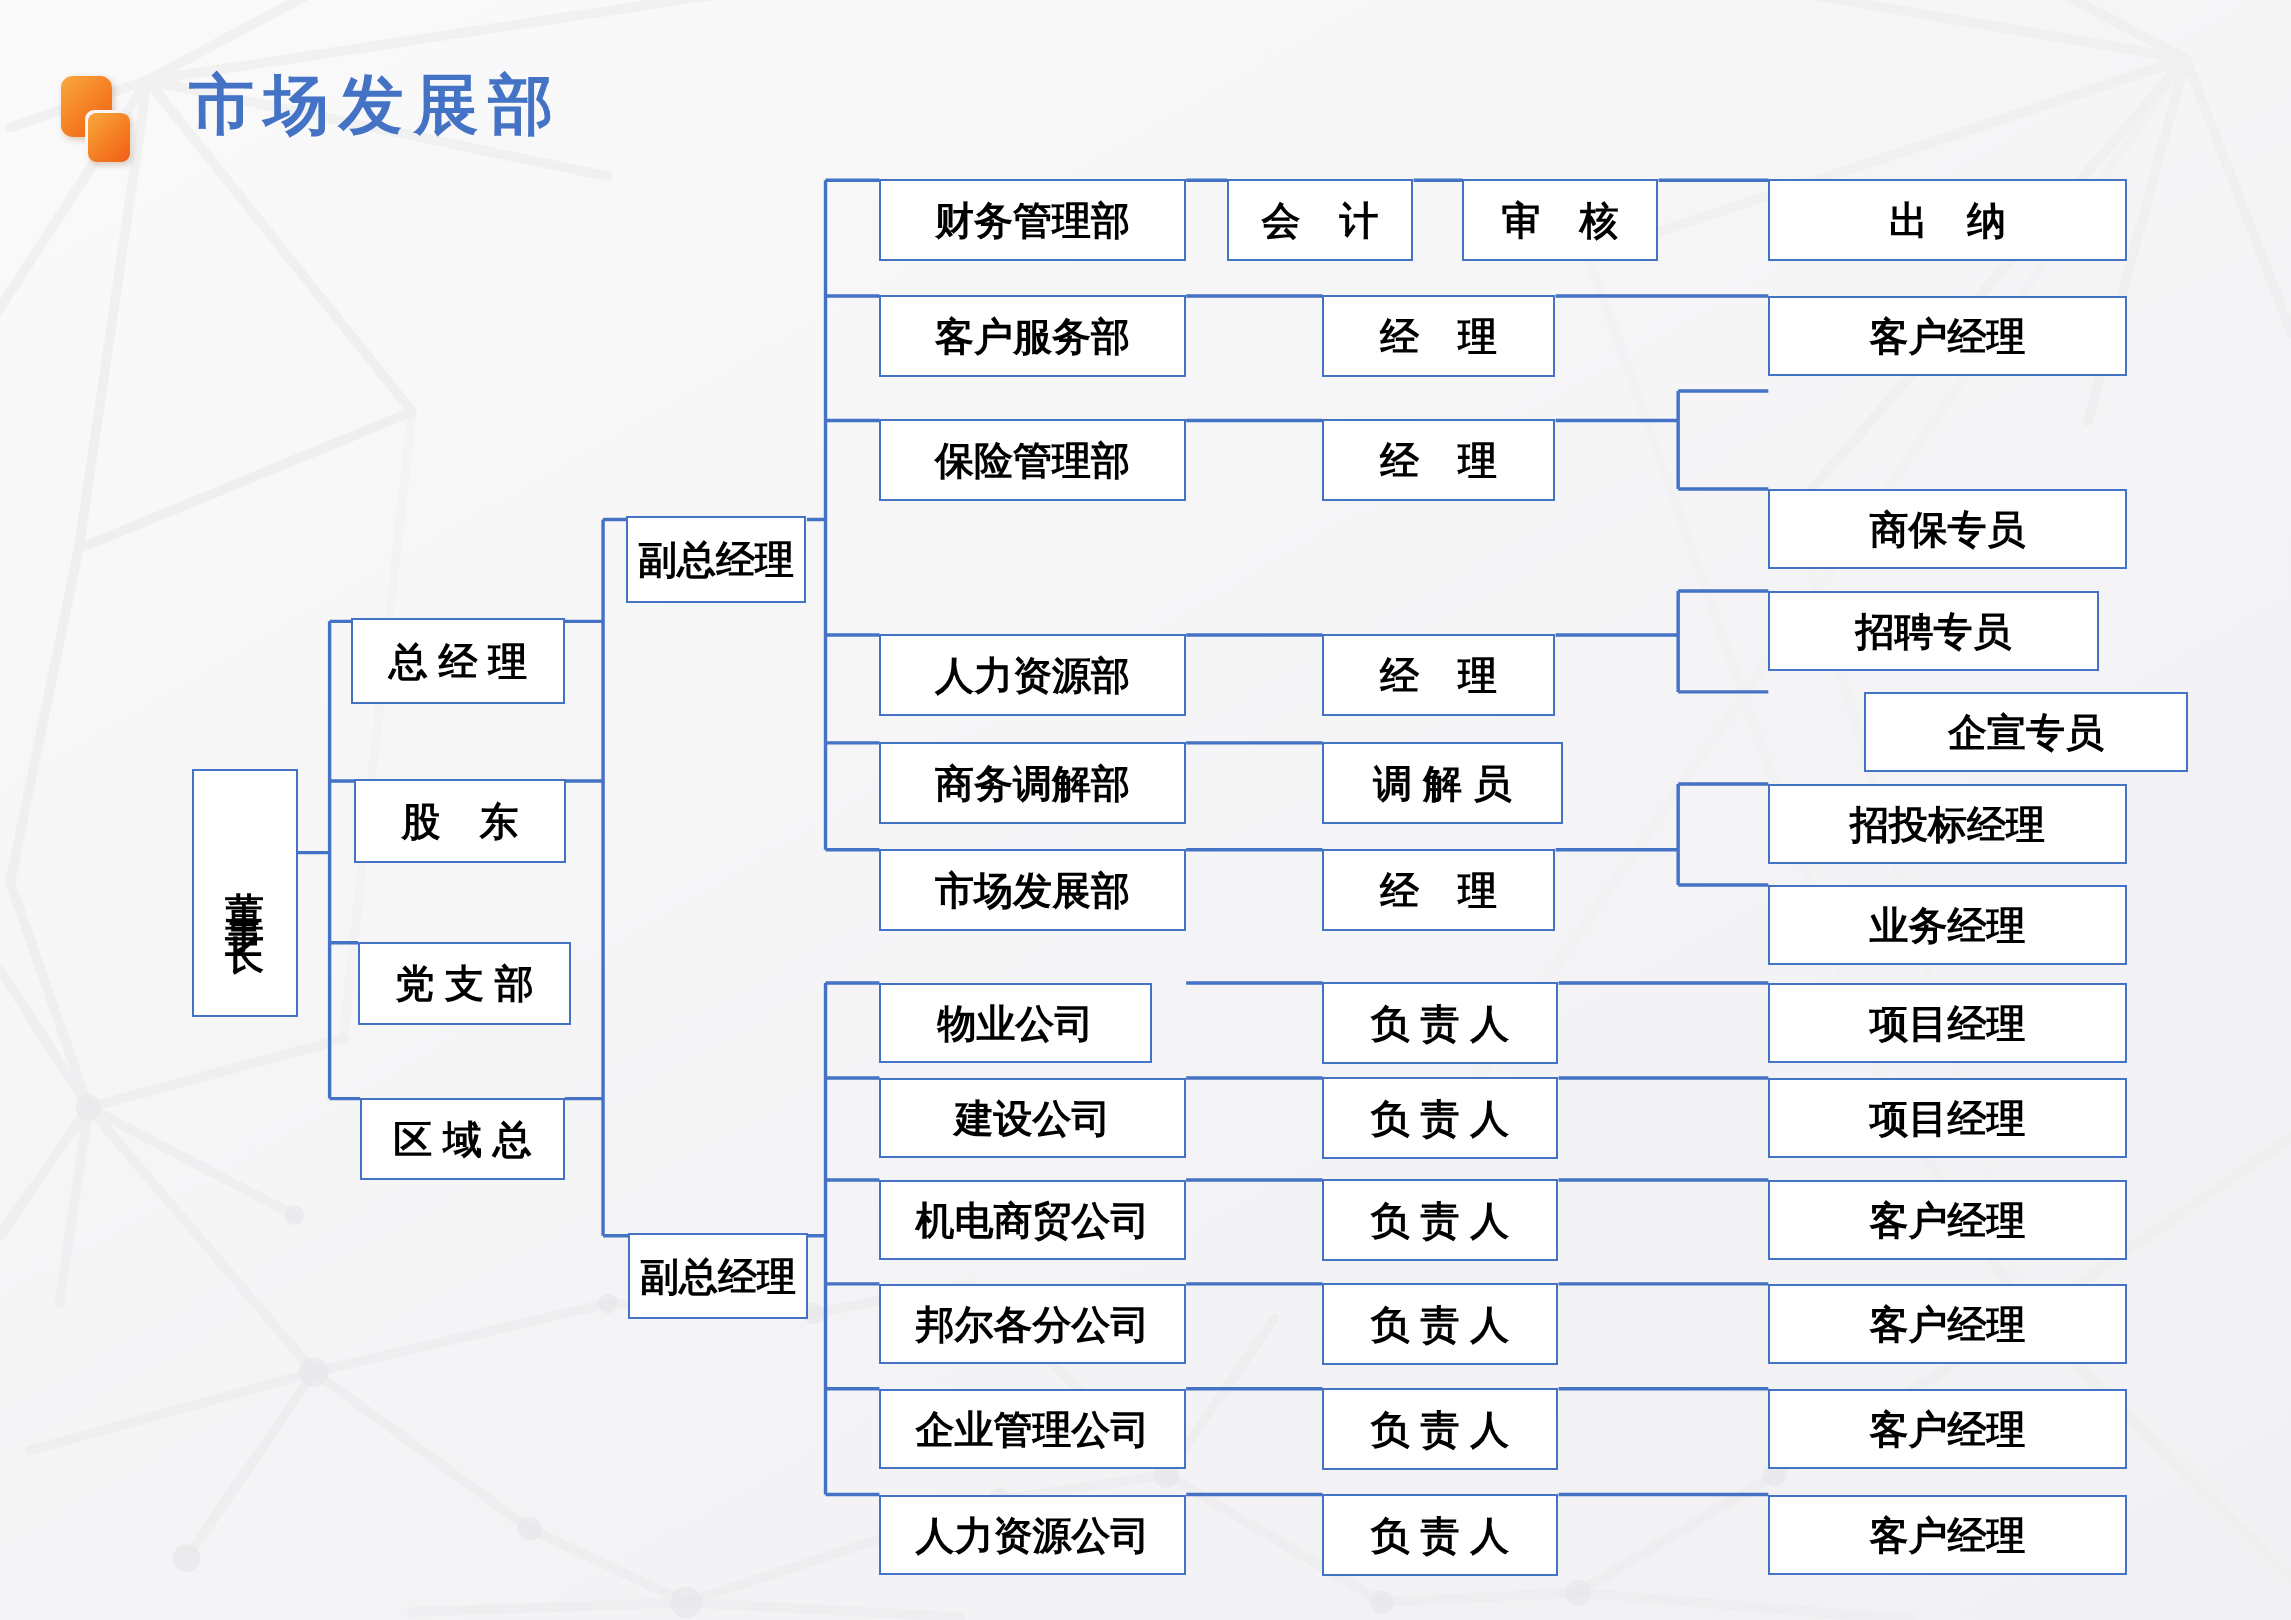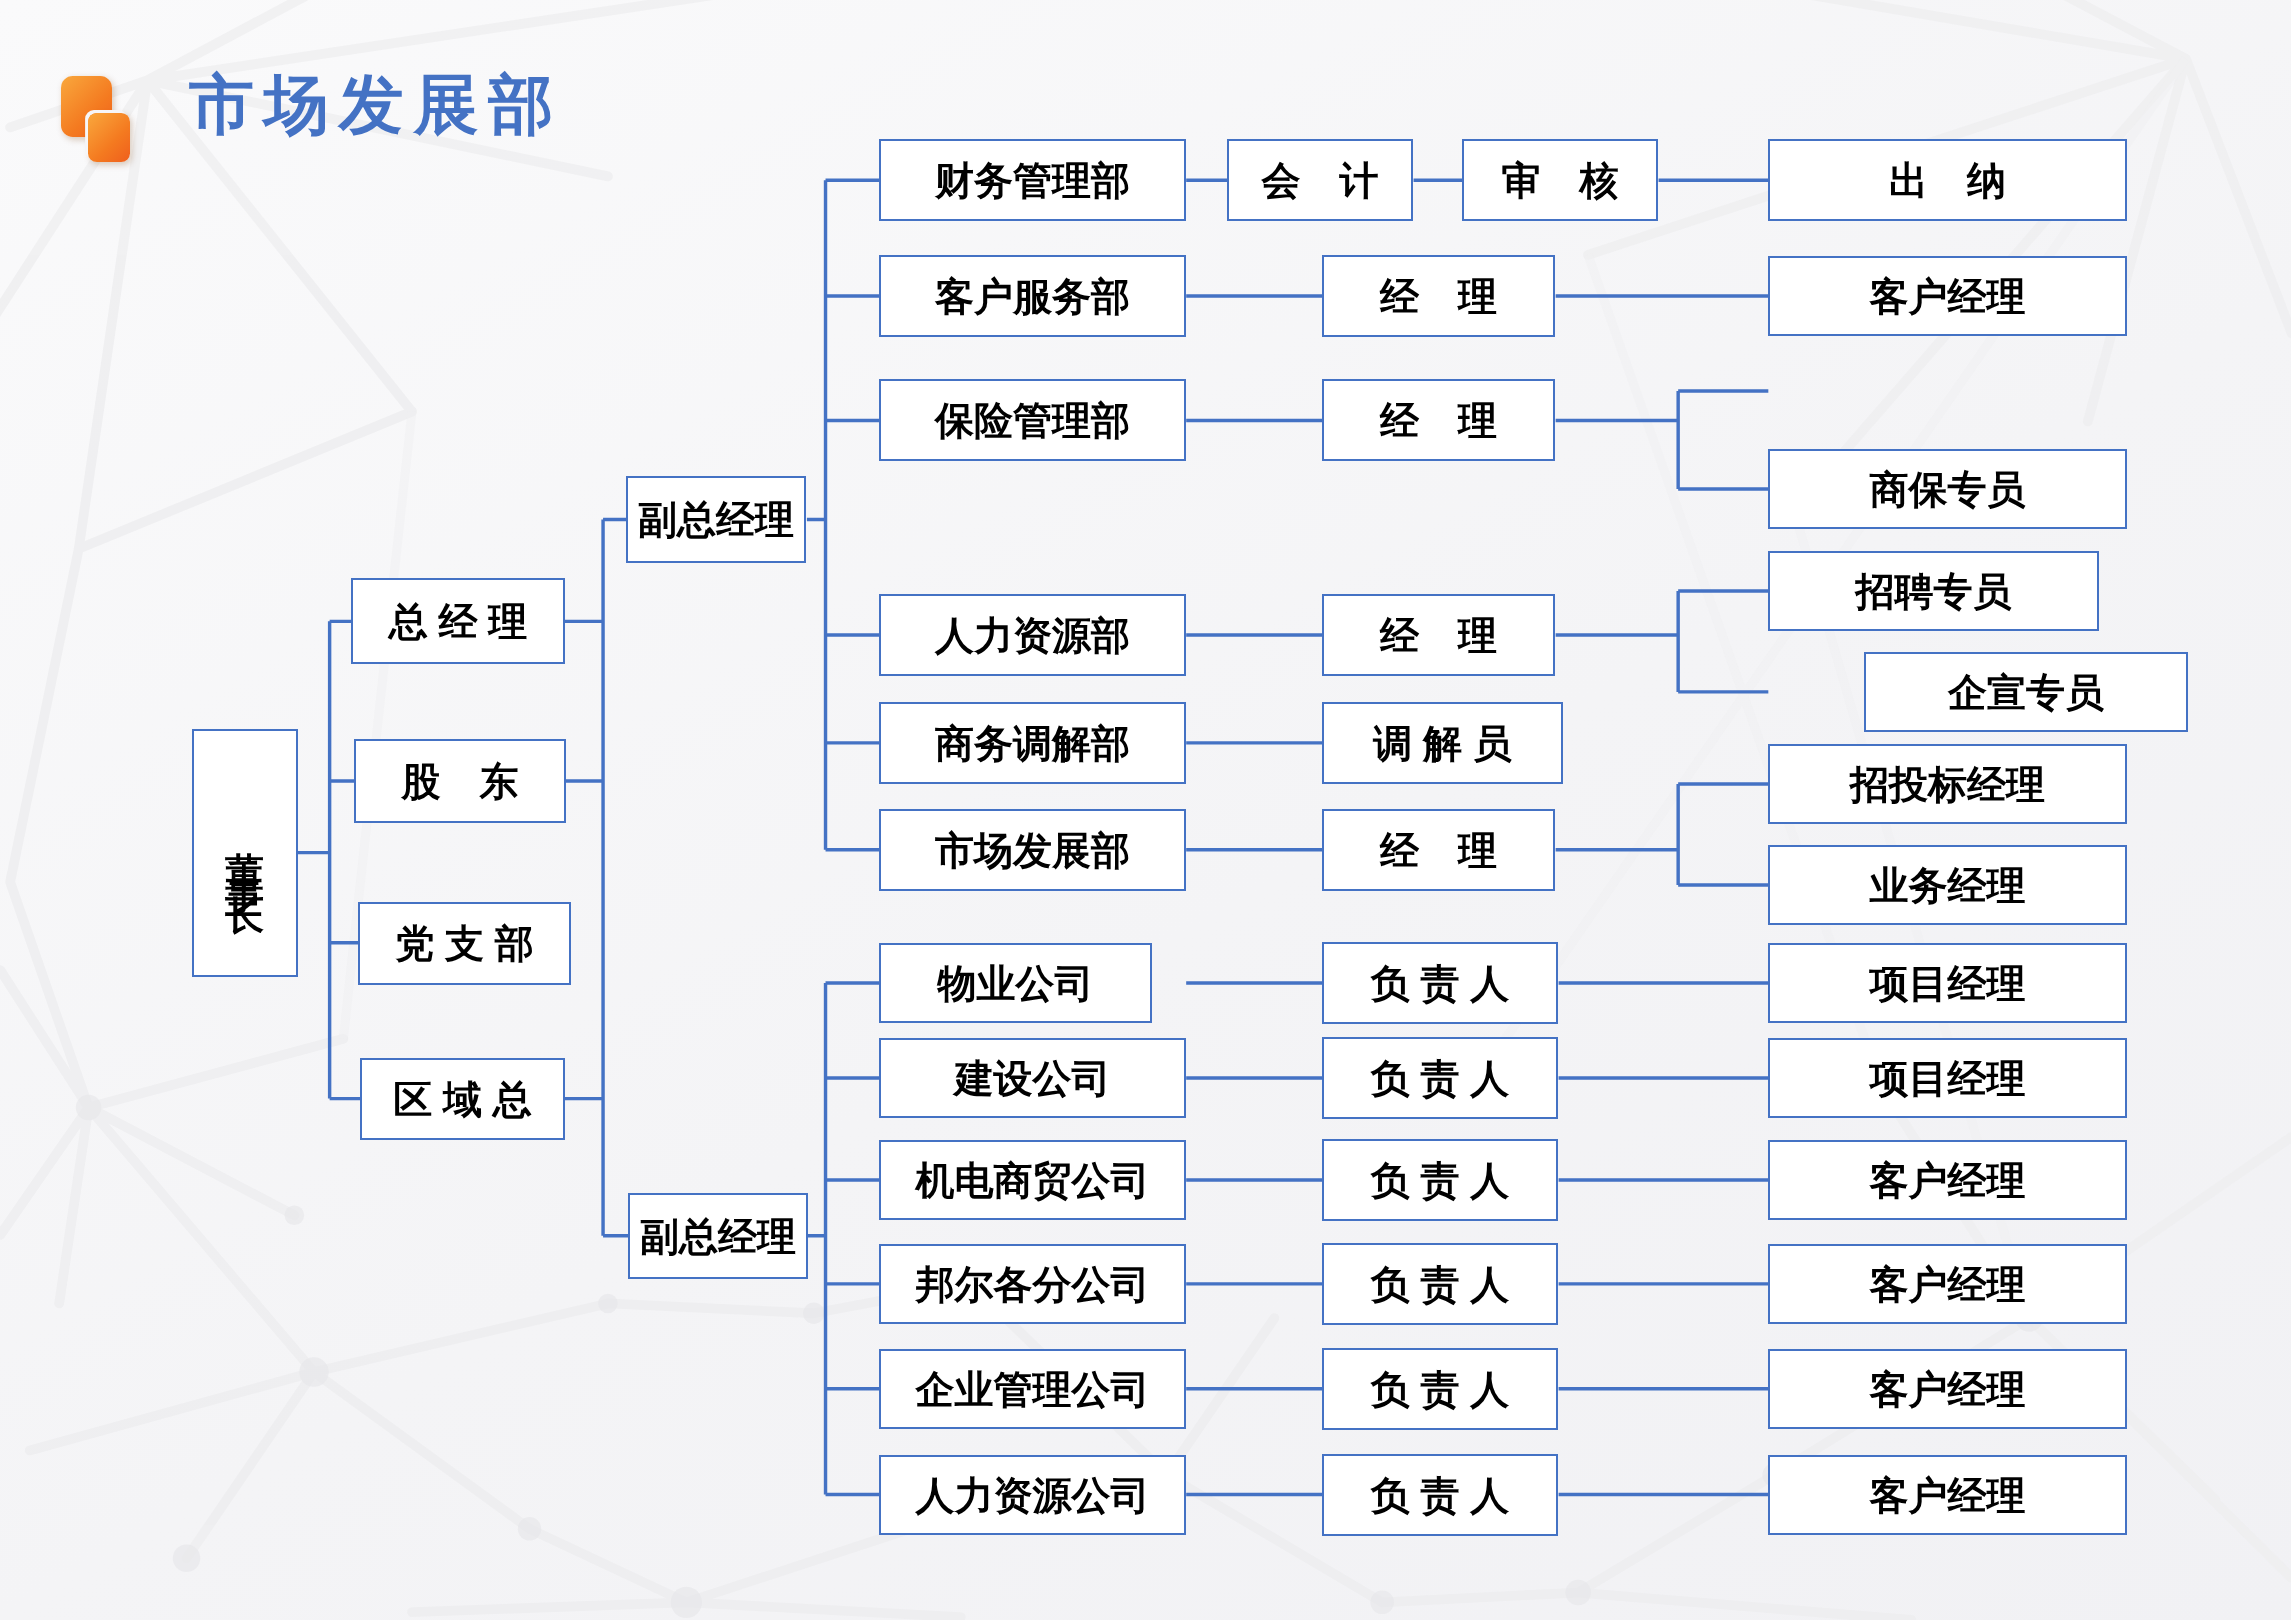--- a/index.html
+++ b/index.html
@@ -26,21 +26,21 @@
     font-family:"Liberation Serif",serif;
     font-size:65px;font-weight:bold;color:#4472c4;letter-spacing:9.8px;
     white-space:pre;
   }
   
   .node{
     position:absolute;box-sizing:border-box;
     background:#ffffff;border:2.9px solid #4472c4;
     display:flex;align-items:center;justify-content:center;
     font-size:39px;font-weight:bold;color:#000;
-    white-space:pre;line-height:1;
+    white-space:pre;line-height:1;margin-top:40px;
   }
   .node.vertical{
     writing-mode:vertical-rl;text-orientation:upright;
     letter-spacing:21.6px;font-size:39px;
   }
 </style>
 </head>
 <body>
 
 <div id="stage">

